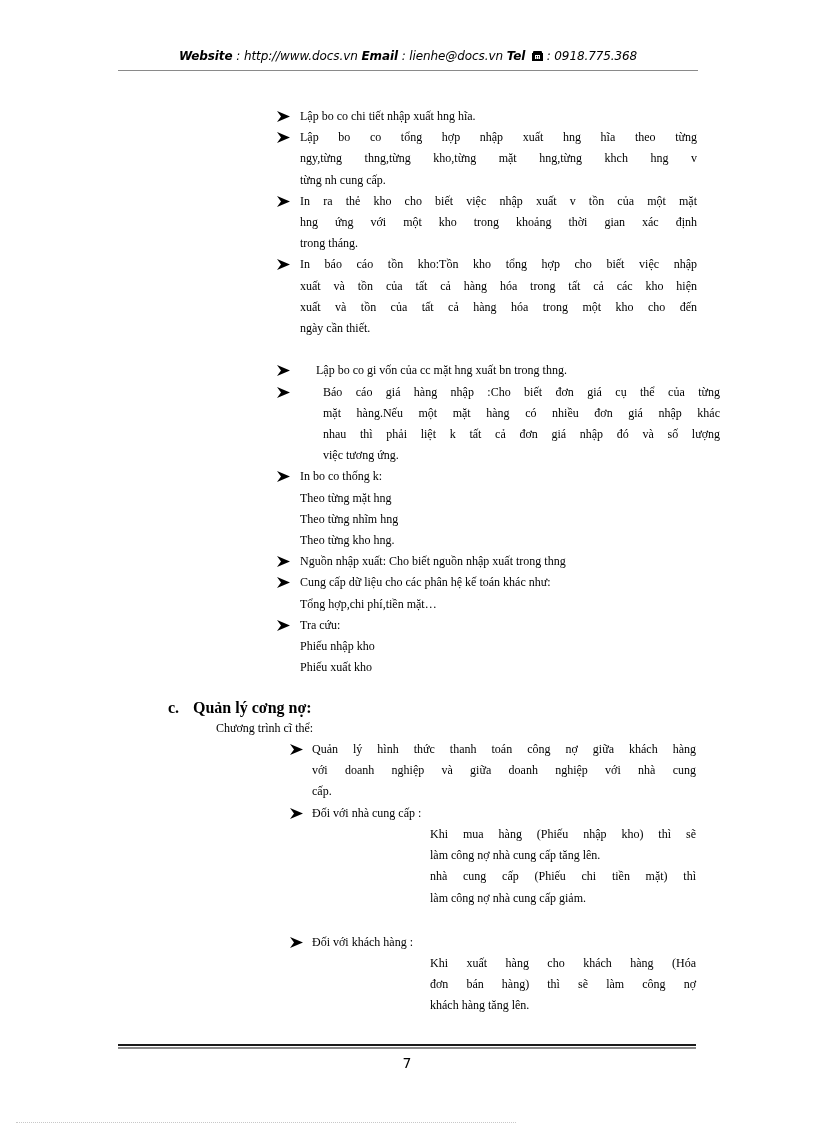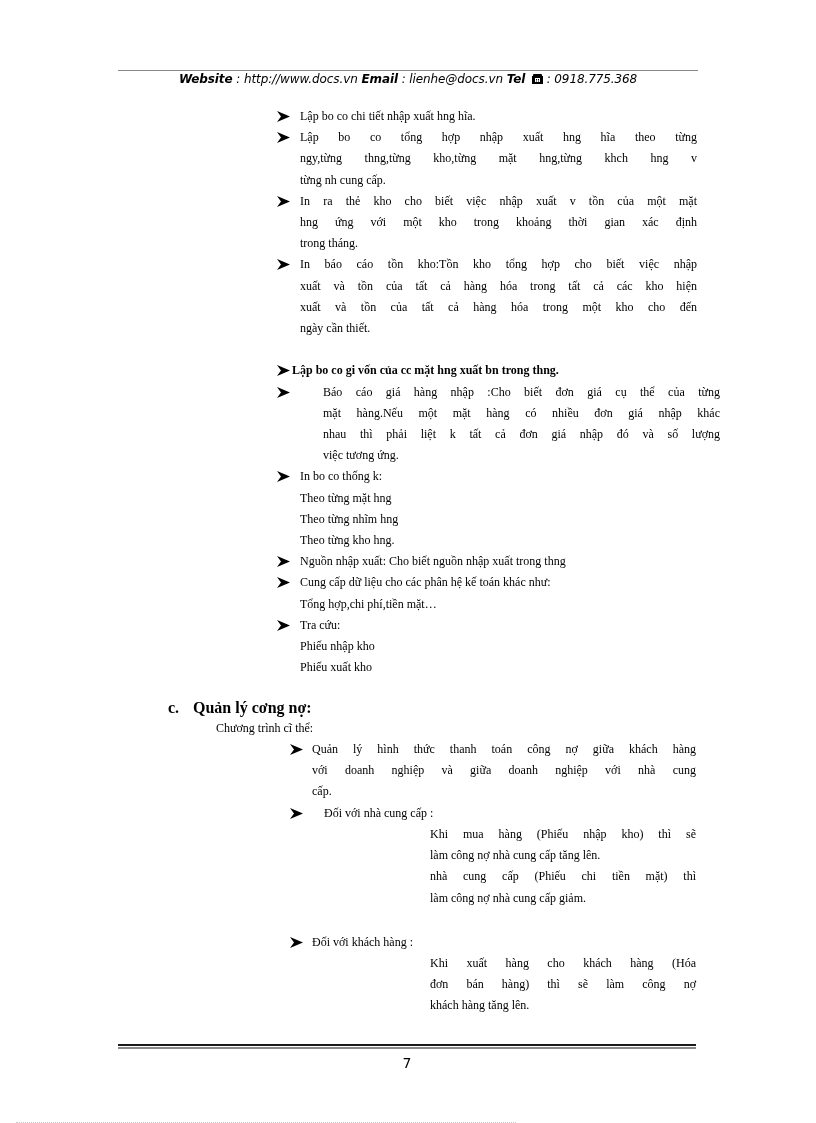--- a/index.html
+++ b/index.html
@@ -3,21 +3,21 @@
 <meta charset="utf-8">
 <style>
   html, body { margin: 0; padding: 0; }
   body {
     width: 816px; height: 1123px; background: #ffffff; position: relative; overflow: hidden;
     font-family: "Liberation Serif", "DejaVu Serif", serif; color: #000;
   }
   .page-header {
     position: absolute; left: 118px; width: 580px; top: 49px; height: 18px;
     text-align: center; font-family: "DejaVu Sans", "Liberation Sans", sans-serif;
-    font-size: 12px; font-style: italic; white-space: nowrap; letter-spacing: -0.1px; margin-top: 23px;
+    font-size: 12px; font-style: italic; white-space: nowrap; letter-spacing: -0.1px;
   }
   .page-header b { font-weight: bold; }
   .header-rule {
     position: absolute; left: 118px; width: 580px; top: 70px; height: 0;
     border-top: 1px solid #8a8a8a;
   }
   .block { position: absolute; font-size: 12px; line-height: 21.2px; }
   .bullet {
     position: absolute; width: 16px; height: 21px; font-size: 13px; line-height: 21px;
   }
@@ -98,21 +98,21 @@
       <span class="just">In báo cáo tồn kho:Tồn kho tổng hợp cho biết việc nhập</span>
       <span class="just">xuất  và  tồn  của  tất  cả  hàng  hóa  trong  tất  cả  các  kho  hiện</span>
       <span class="just">xuất  và  tồn  của  tất  cả  hàng  hóa  trong  một kho  cho  đến</span>
       <span class="line">ngày  cần thiết.</span>
     </div>
     <div class="bullet" style="left: 277px; top: 360.4px;">
       <svg width="13" height="11" viewBox="0 0 13 11">
         <path d="M0 0 L13 5.5 L0 11 L4 5.5 Z" fill="#000"></path>
       </svg>
     </div>
-    <div class="block text" style="left: 292px; top: 360.4px; width: 397px; font-weight: bold;">
+    <div class="block text" style="left: 316px; top: 360.4px; width: 397px;">
       <span class="line">Lập bo co gi vốn  của cc mặt hng xuất bn trong thng.</span>
     </div>
     <div class="bullet" style="left: 277px; top: 381.6px;">
       <svg width="13" height="11" viewBox="0 0 13 11">
         <path d="M0 0 L13 5.5 L0 11 L4 5.5 Z" fill="#000"></path>
       </svg>
     </div>
     <div class="block text" style="left: 300px; top: 381.6px; width: 397px; margin-left: 23px;">
       <span class="just">Báo cáo giá hàng nhập  :Cho biết đơn giá cụ thể của từng</span>
       <span class="just">mặt hàng.Nếu  một mặt hàng có nhiều đơn giá nhập  khác</span>
@@ -172,21 +172,21 @@
     <span class="just">Quản  lý hình  thức  thanh  toán  công  nợ giữa khách  hàng</span>
     <span class="just">với  doanh  nghiệp  và  giữa  doanh  nghiệp  với  nhà  cung</span>
     <span class="line">cấp.</span>
   </div>
 
 <div class="bullet" style="left:290px; top:803px;">
   <svg width="13" height="11" viewBox="0 0 13 11">
       <path d="M0 0 L13 5.5 L0 11 L4 5.5 Z" fill="#000"></path>
     </svg>
 </div>
-<div class="block" style="left:324px; top:803px;">Đối với nhà  cung  cấp :</div>
+<div class="block" style="left:312px; top:803px;">Đối với nhà  cung  cấp :</div>
 <div class="block text" id="c-supplier" style="left:430px; top:824px; width:266px;">
     <span class="just">Khi mua hàng  (Phiếu nhập  kho) thì sẽ</span>
     <span class="line">làm công nợ nhà cung cấp tăng lên.</span>
     <span class="just">nhà  cung  cấp  (Phiếu  chi  tiền mặt) thì</span>
     <span class="line">làm công nợ nhà cung cấp giảm.</span>
   </div>
 
 <div class="bullet" style="left:290px; top:932px;">
   <svg width="13" height="11" viewBox="0 0 13 11">
       <path d="M0 0 L13 5.5 L0 11 L4 5.5 Z" fill="#000"></path>

